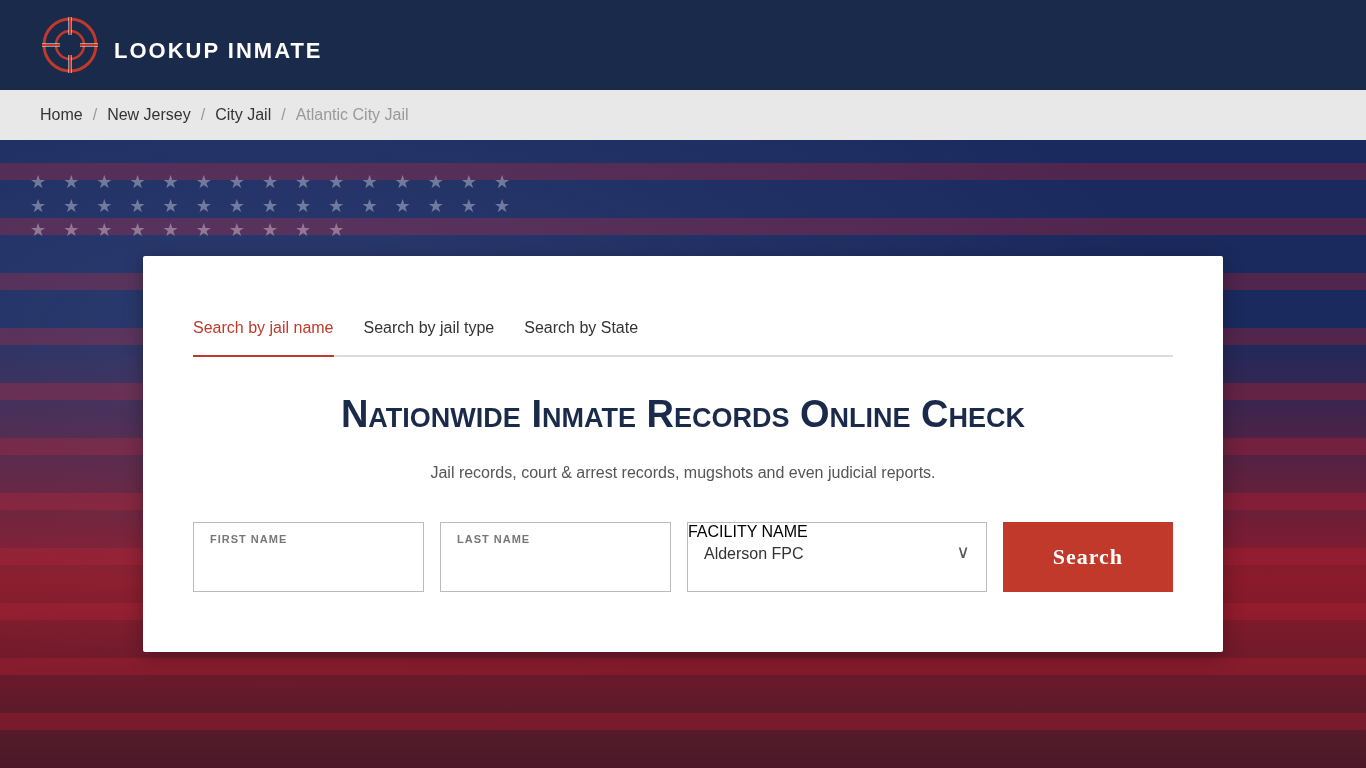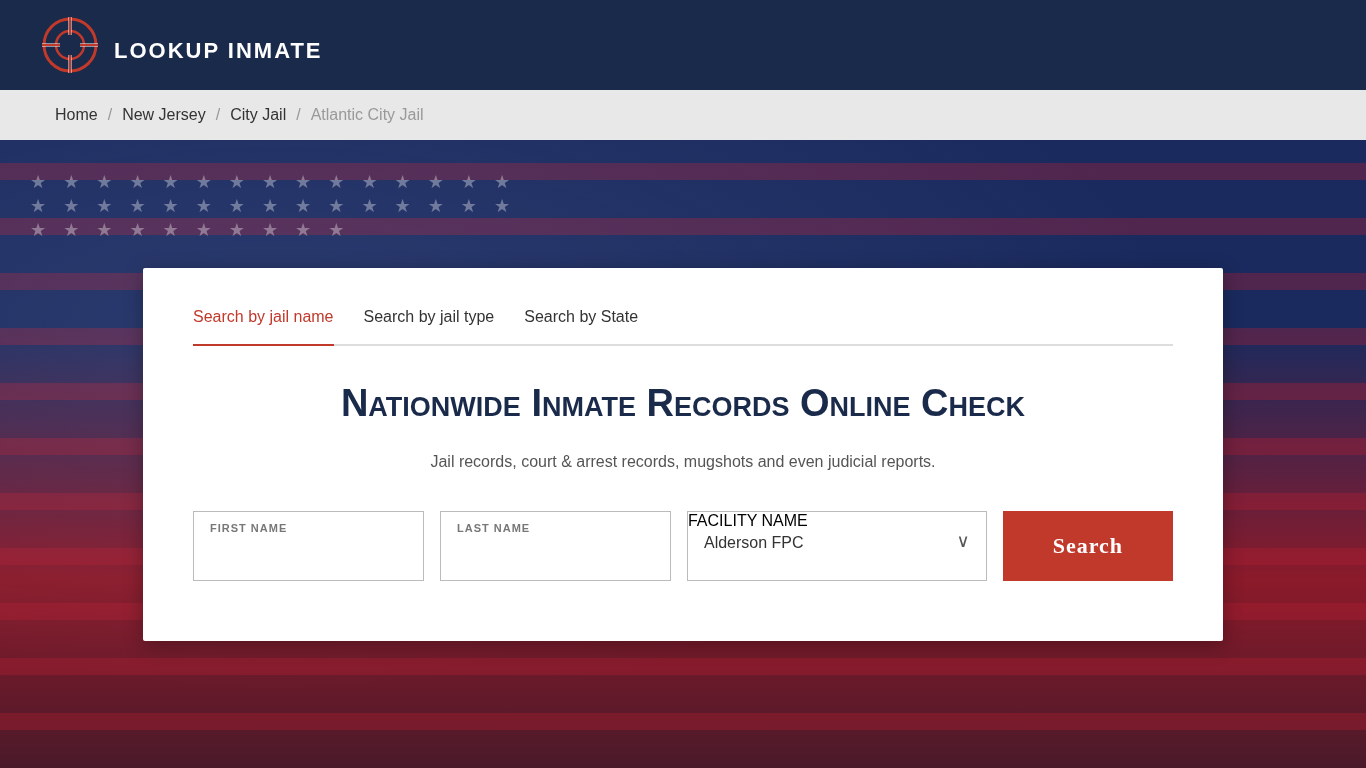--- a/index.html
+++ b/index.html
@@ -43,21 +43,21 @@
       text-decoration: none;
       cursor: pointer;
     }
 
     
     .breadcrumb-bar {
       background-color: #e8e8e8;
       height: 50px;
       display: flex;
       align-items: center;
-      padding: 0 55px;
+      padding: 0 40px;
       gap: 0;
       font-size: 16px;
     }
     .breadcrumb-item {
       color: #333;
       cursor: pointer;
       text-decoration: none;
     }
     .breadcrumb-sep {
       color: #999;
@@ -115,21 +115,21 @@
       width: 500px;
       word-break: break-all;
     }
 
     
     .card {
       position: relative;
       z-index: 10;
       background: white;
       width: 1080px;
-      padding: 40px 50px 60px 50px;
+      padding: 63px 50px 60px 50px;
       border-radius: 2px;
       box-shadow: 0 4px 20px rgba(0,0,0,0.3);
     }
 
     
     .tabs {
       display: flex;
       gap: 30px;
       border-bottom: 2px solid #ddd;
       padding-bottom: 14px;

